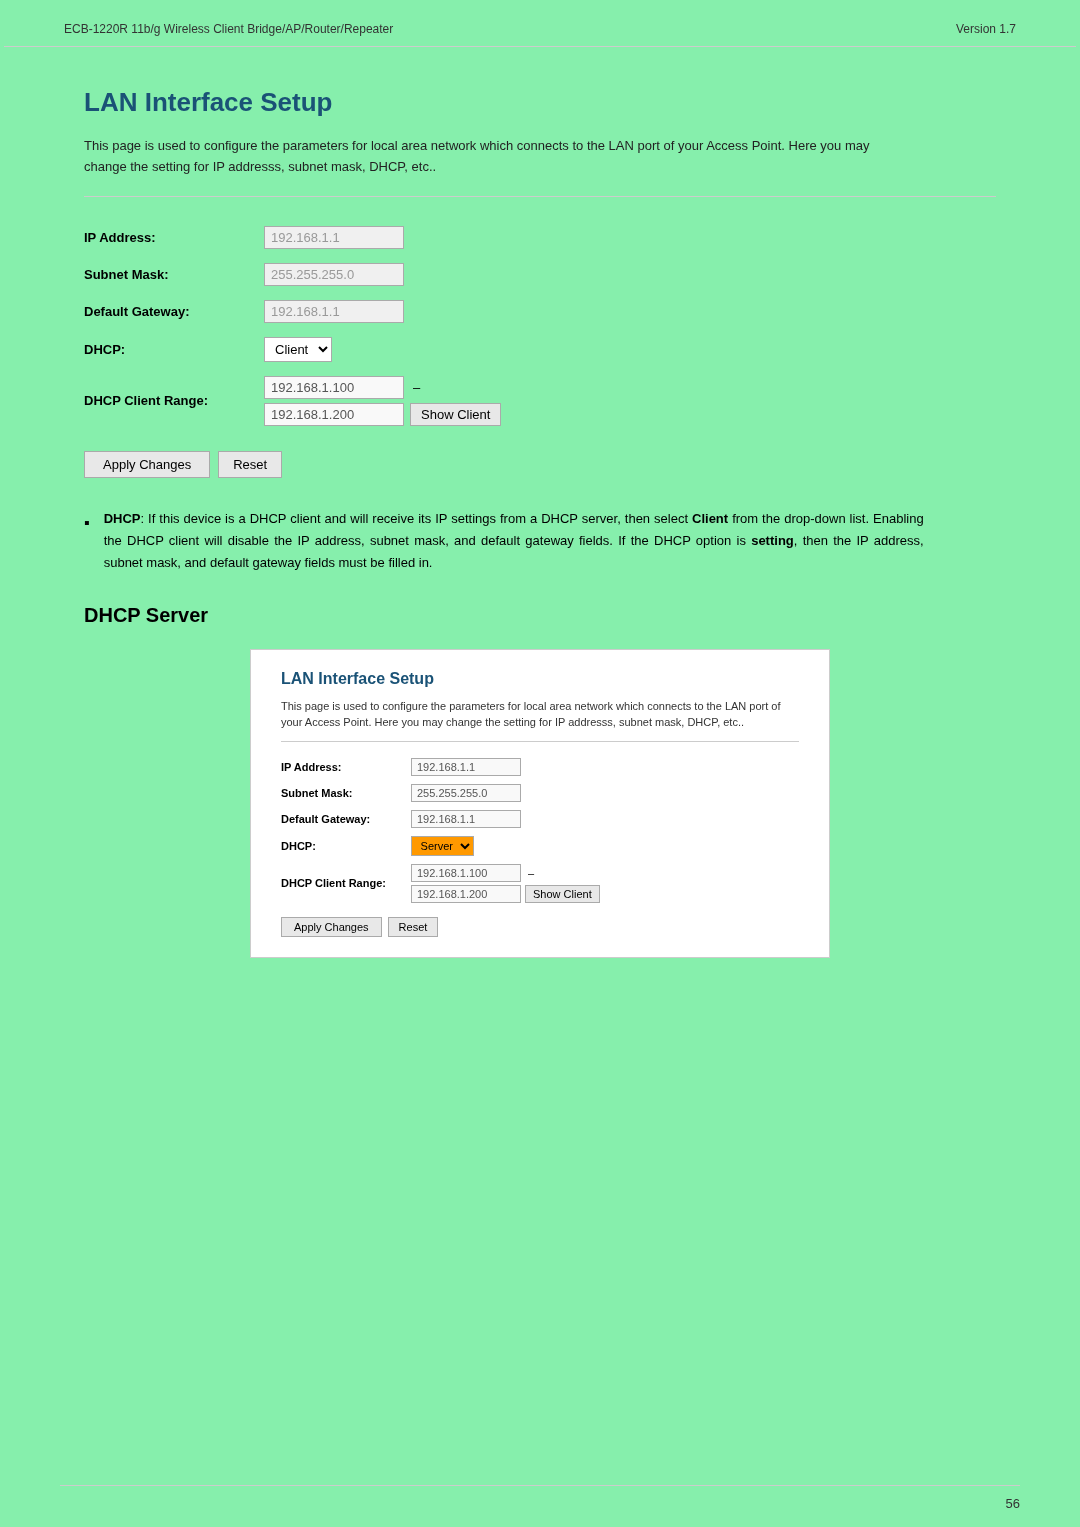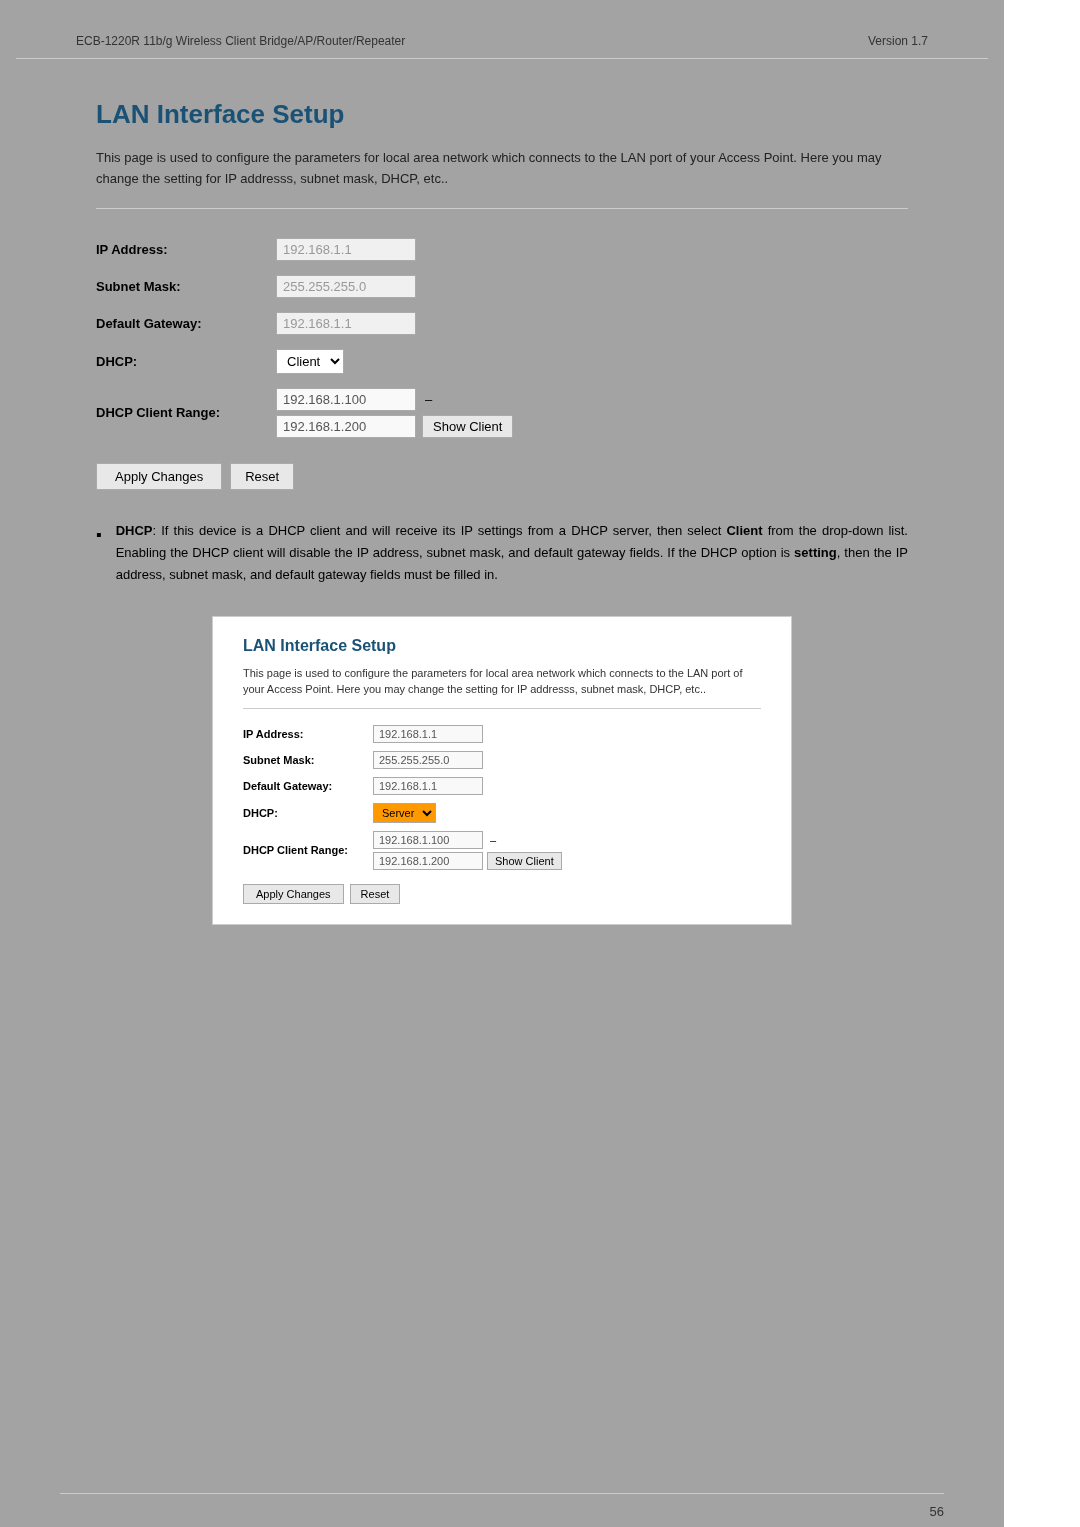--- a/index.html
+++ b/index.html
@@ -5,24 +5,24 @@
     * { box-sizing: border-box; margin: 0; padding: 0; }
     body {
       font-family: Arial, sans-serif;
       font-size: 13px;
       background: #fff;
       color: #000;
       width: 1080px;
       min-height: 1527px;
     }
     .page-wrapper {
-      width: 1004px;
+      width: 1080px;
       min-height: 1527px;
-      background: #a3a3a3;
-      padding: 16px;
+      background: #86efac;
+      padding: 4px;
       position: relative;
     }
     
     .page-header {
       display: flex;
       justify-content: space-between;
       align-items: center;
       padding: 18px 60px 10px 60px;
       border-bottom: 1px solid #ccc;
       font-size: 12px;
@@ -203,20 +203,21 @@
     }
     .inner-form-table select {
       border: 1px solid #aaa;
       padding: 2px 4px;
       font-size: 11px;
       background: #fff;
     }
     .inner-form-table select.server-select {
       background: #ff9900;
       color: #000;
+      text-align: right;
     }
     .inner-dhcp-range-cell {
       display: flex;
       flex-direction: column;
       gap: 3px;
     }
     .inner-dhcp-range-row {
       display: flex;
       align-items: center;
       gap: 4px;
@@ -243,21 +244,21 @@
     .inner-btn-reset {
       border: 1px solid #aaa;
       background: #e8e8e8;
       padding: 3px 10px;
       font-size: 11px;
       cursor: pointer;
     }
     
     .page-footer {
       position: absolute;
-      bottom: 8px;
+      bottom: 16px;
       right: 60px;
       font-size: 13px;
       color: #333;
       border-top: 1px solid #ccc;
       width: calc(100% - 120px);
       padding-top: 10px;
       text-align: right;
     }
     .dash-separator {
       margin: 0 3px;
@@ -334,20 +335,21 @@
     </div>
 
     <ul class="bullet-list">
       <li>
         <span class="text">
           <b>DHCP</b>: If this device is a DHCP client and will receive its IP settings from a DHCP server, then select <b>Client</b> from the drop-down list. Enabling the DHCP client will disable the IP address, subnet mask, and default gateway fields. If the DHCP option is <b>setting</b>, then the IP address, subnet mask, and default gateway fields must be filled in.
         </span>
       </li>
     </ul>
 
+    <div class="subsection-title">DHCP Server</div>
 
     <div class="inner-box">
 
       <div class="inner-title">LAN Interface Setup</div>
       <div class="inner-description">This page is used to configure the parameters for local area network which connects to the LAN port of your Access Point. Here you may change the setting for IP addresss, subnet mask, DHCP, etc..</div>
       <hr class="inner-divider">
 
       <table class="inner-form-table">
         <tbody>
             <tr>

